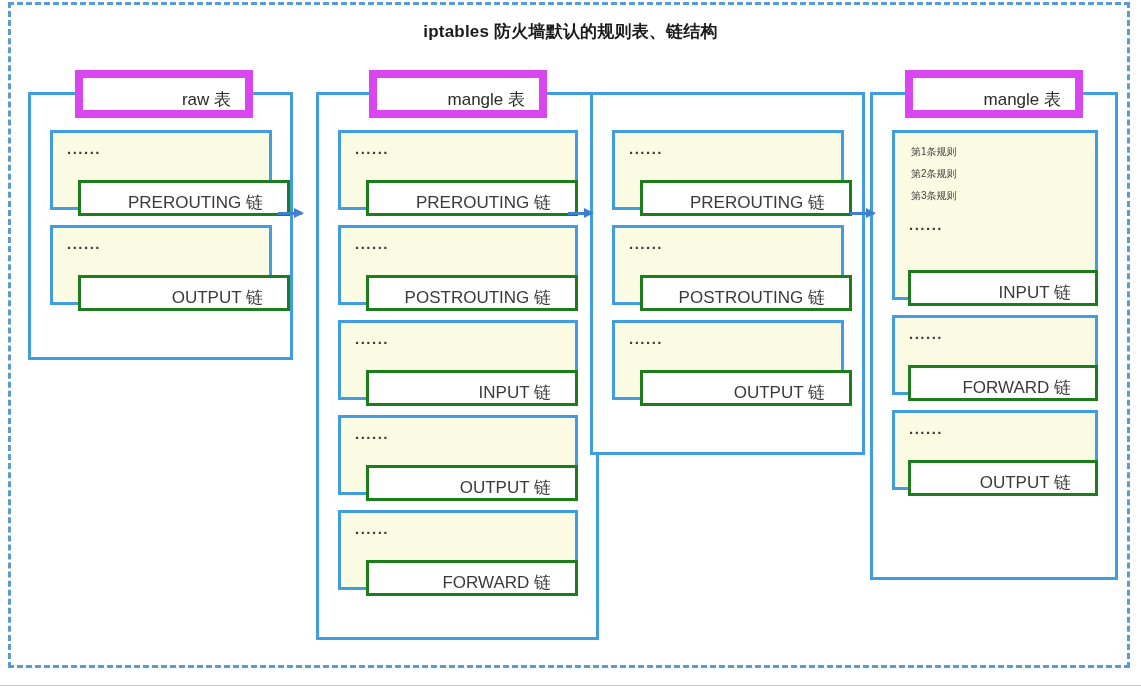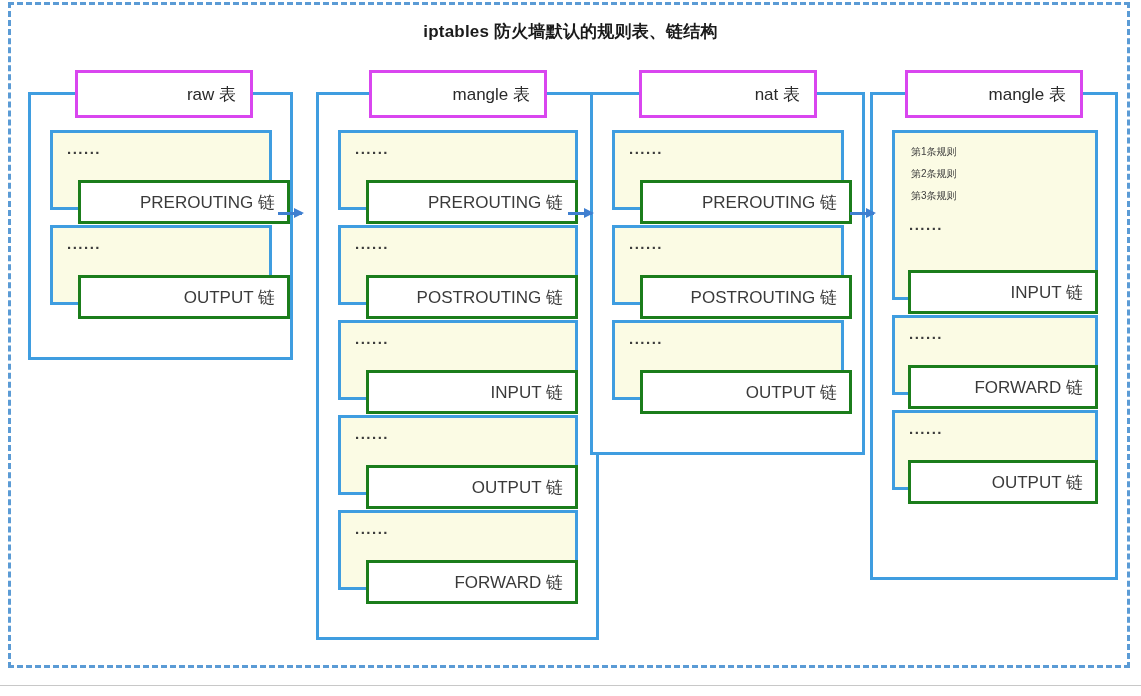--- a/index.html
+++ b/index.html
@@ -54,21 +54,21 @@
     position: absolute;
     left: 0;
     top: 22px;
     border: 3px solid #3f9de0;
     background: #ffffff;
     box-sizing: border-box;
   }
   .table-header {
     position: absolute;
     top: 0;
-    border: 3px solid #d946ef;
+    border: 8px solid #d946ef;
     background: #ffffff;
     box-sizing: border-box;
     height: 48px;
     line-height: 44px;
     text-align: right;
     padding-right: 14px;
     font-size: 17px;
     color: #2a2a2a;
     z-index: 4;
   }
@@ -98,24 +98,24 @@
     font-size: 10px;
     line-height: 22px;
     color: #3c3c3c;
     white-space: pre;
   }
   .chain-name-box {
     position: absolute;
     border: 3px solid #1b7d1b;
     background: #ffffff;
     box-sizing: border-box;
-    height: 44px;
+    height: 36px;
     line-height: 40px;
     text-align: right;
-    padding-right: 12px;
+    padding-right: 24px;
     font-size: 17px;
     color: #3a3a3a;
     z-index: 3;
   }
 
   
   .arrow {
     position: absolute;
     height: 3px;
     background: #3f7fd0;
@@ -192,21 +192,20 @@
     <div class="chain-name-box" style="left:50px; top:395px; width:212px;">OUTPUT 链</div>
 
     <div class="chain-block" style="left:22px; top:440px; width:240px; height:80px;">
       <span class="dots">......</span>
     </div>
     <div class="chain-name-box" style="left:50px; top:490px; width:212px;">FORWARD 链</div>
   </div>
 
   <div class="table-col" style="left:590px; top:70px; width:275px; height:385px;">
     <div class="table-body" style="width:275px; height:363px;"></div>
-    <div class="table-header" style="left:49px; width:178px;">nat 表</div>
 
     <div class="chain-block" style="left:22px; top:60px; width:232px; height:80px;">
       <span class="dots">......</span>
     </div>
     <div class="chain-name-box" style="left:50px; top:110px; width:212px;">PREROUTING 链</div>
 
     <div class="chain-block" style="left:22px; top:155px; width:232px; height:80px;">
       <span class="dots">......</span>
     </div>
     <div class="chain-name-box" style="left:50px; top:205px; width:212px;">POSTROUTING 链</div>

